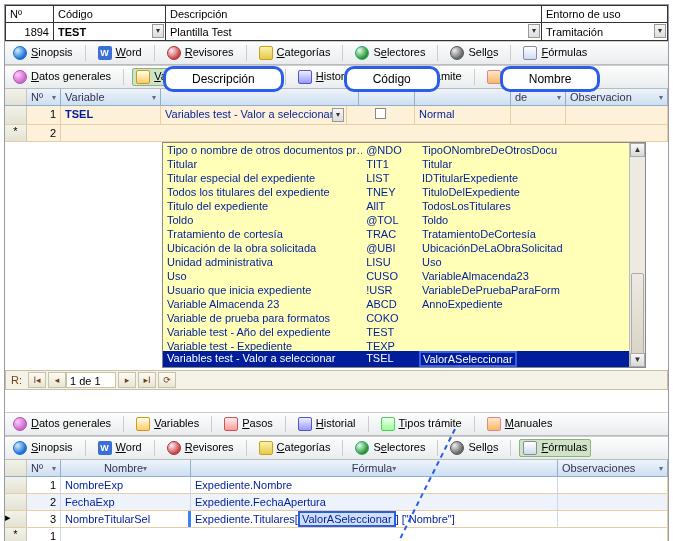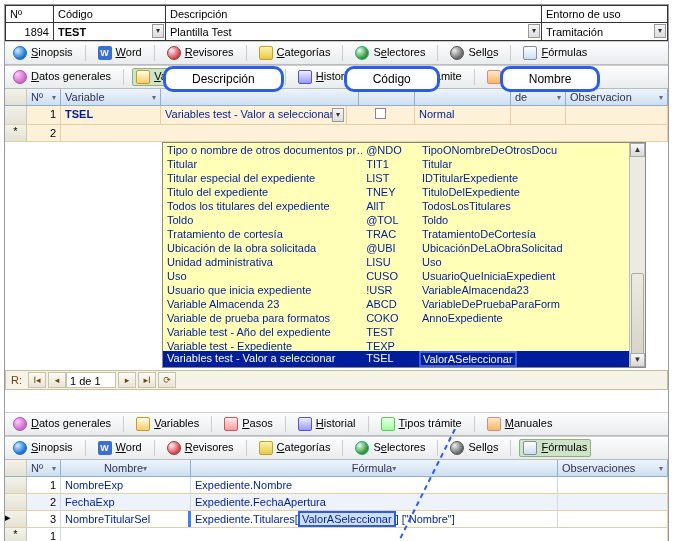--- a/index.html
+++ b/index.html
@@ -219,22 +219,22 @@
         <div class="cell num" style="width:34px">2</div>
         <div class="cell" style="flex:1"></div>
       </div>
     </div>
 
     <div class="dd-panel">
       <div class="dd-col" style="width:200px" id="dd-desc">
           <div>Tipo o nombre de otros documentos pr…</div>
           <div>Titular</div>
           <div>Titular especial del expediente</div>
+          <div>Todos los titulares del expediente</div>
           <div>Titulo del expediente</div>
-          <div>Todos los titulares del expediente</div>
           <div>Toldo</div>
           <div>Tratamiento de cortesía</div>
           <div>Ubicación de la obra solicitada</div>
           <div>Unidad administrativa</div>
           <div>Uso</div>
           <div>Usuario que inicia expediente</div>
           <div>Variable Almacenda 23</div>
           <div>Variable de prueba para formatos</div>
           <div>Variable test - Año del expediente</div>
           <div>Variable test - Expediente</div>
@@ -261,21 +261,20 @@
       <div class="dd-col" style="width:212px" id="dd-name">
           <div>TipoONombreDeOtrosDocu</div>
           <div>Titular</div>
           <div>IDTitularExpediente</div>
           <div>TituloDelExpediente</div>
           <div>TodosLosTitulares</div>
           <div>Toldo</div>
           <div>TratamientoDeCortesía</div>
           <div>UbicaciónDeLaObraSolicitad</div>
           <div>Uso</div>
-          <div>UsuarioQueIniciaExpedient</div>
           <div>VariableAlmacenda23</div>
           <div>VariableDePruebaParaForm</div>
           <div>AnnoExpediente</div>
           <div>&nbsp;</div>
         </div>
       <div class="dd-scroll">
         <div class="arr">▲</div>
         <div class="thumb"></div>
         <div class="arr" style="position:absolute;bottom:0;left:0;right:0">▼</div>
       </div>

